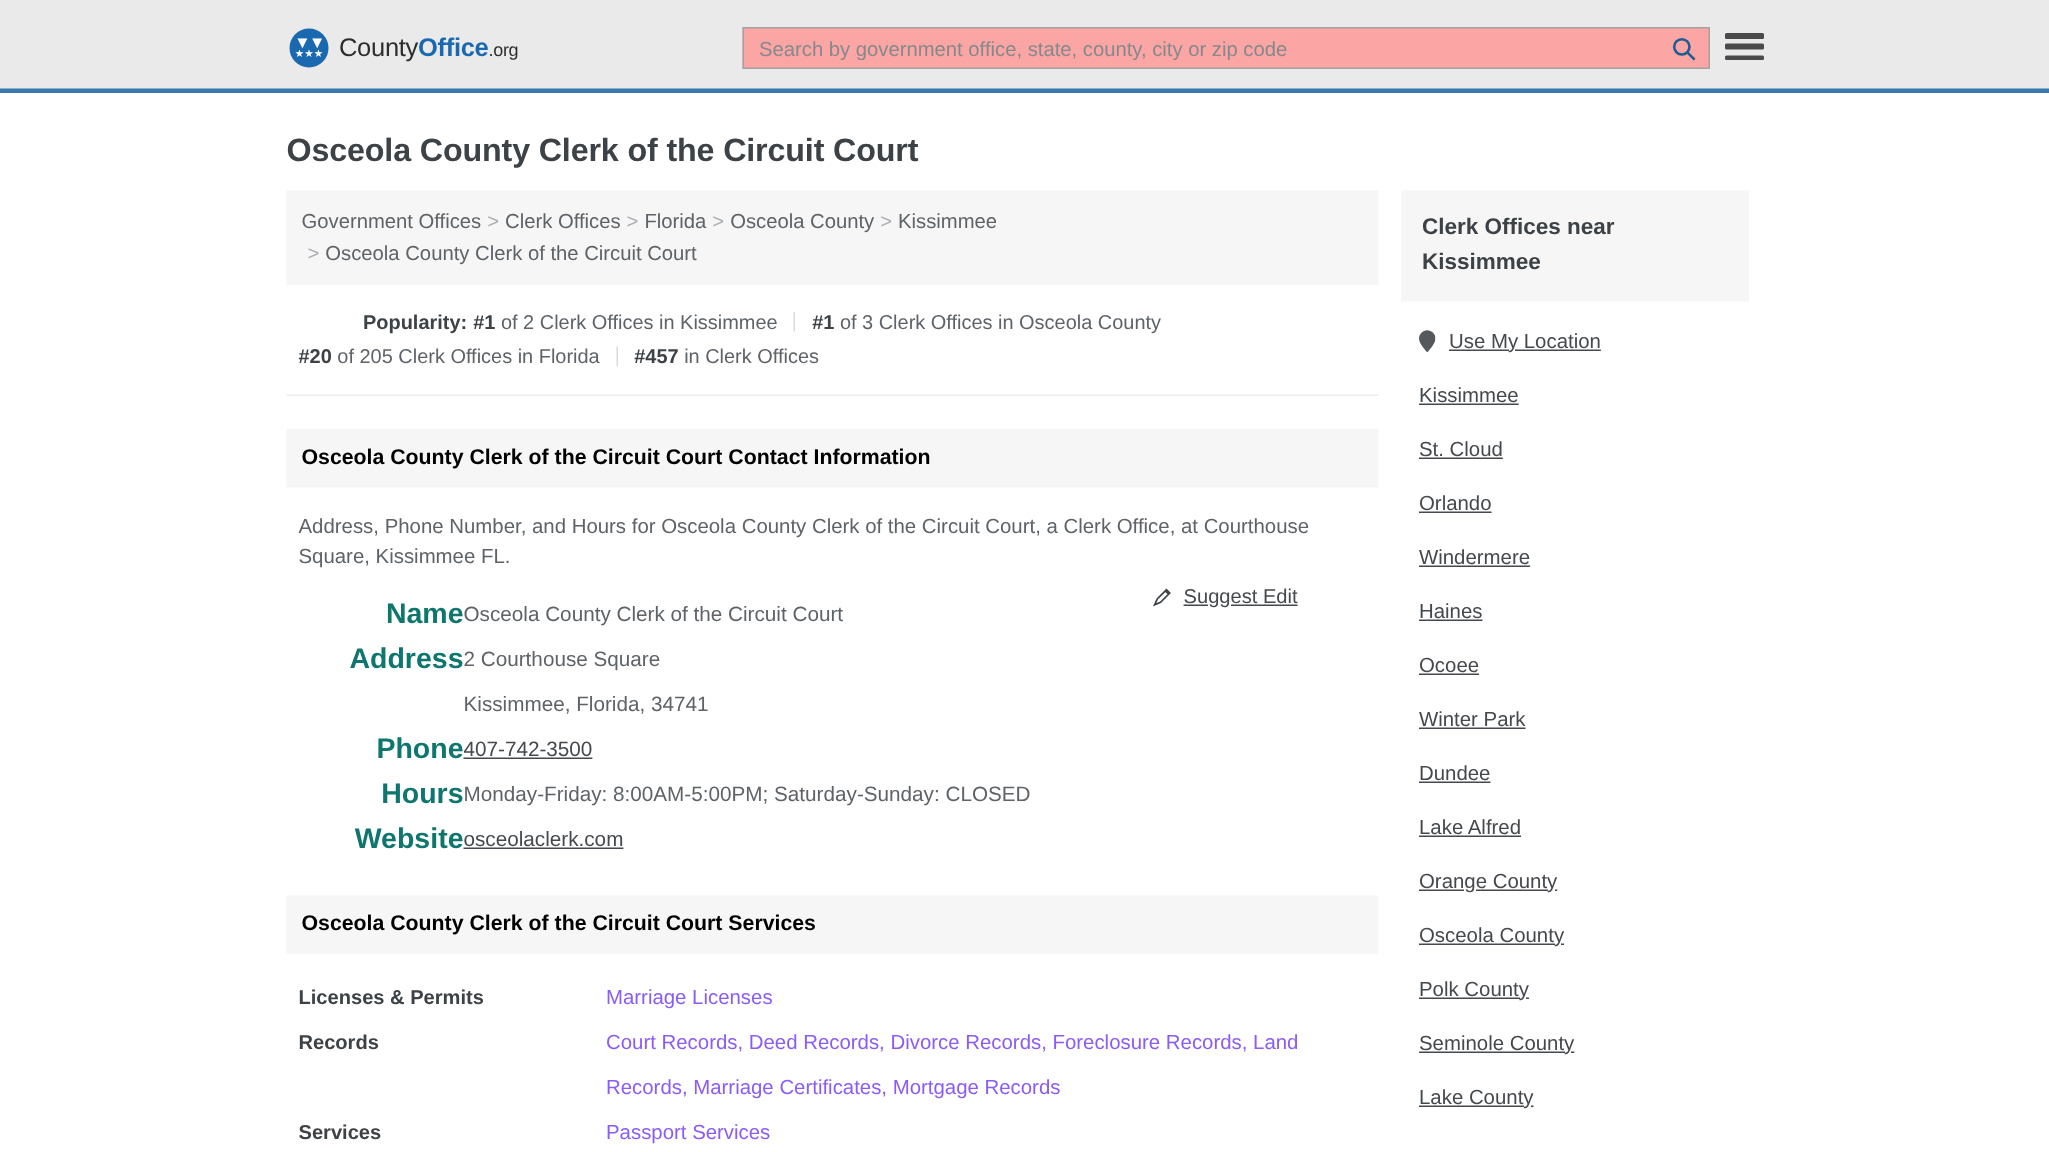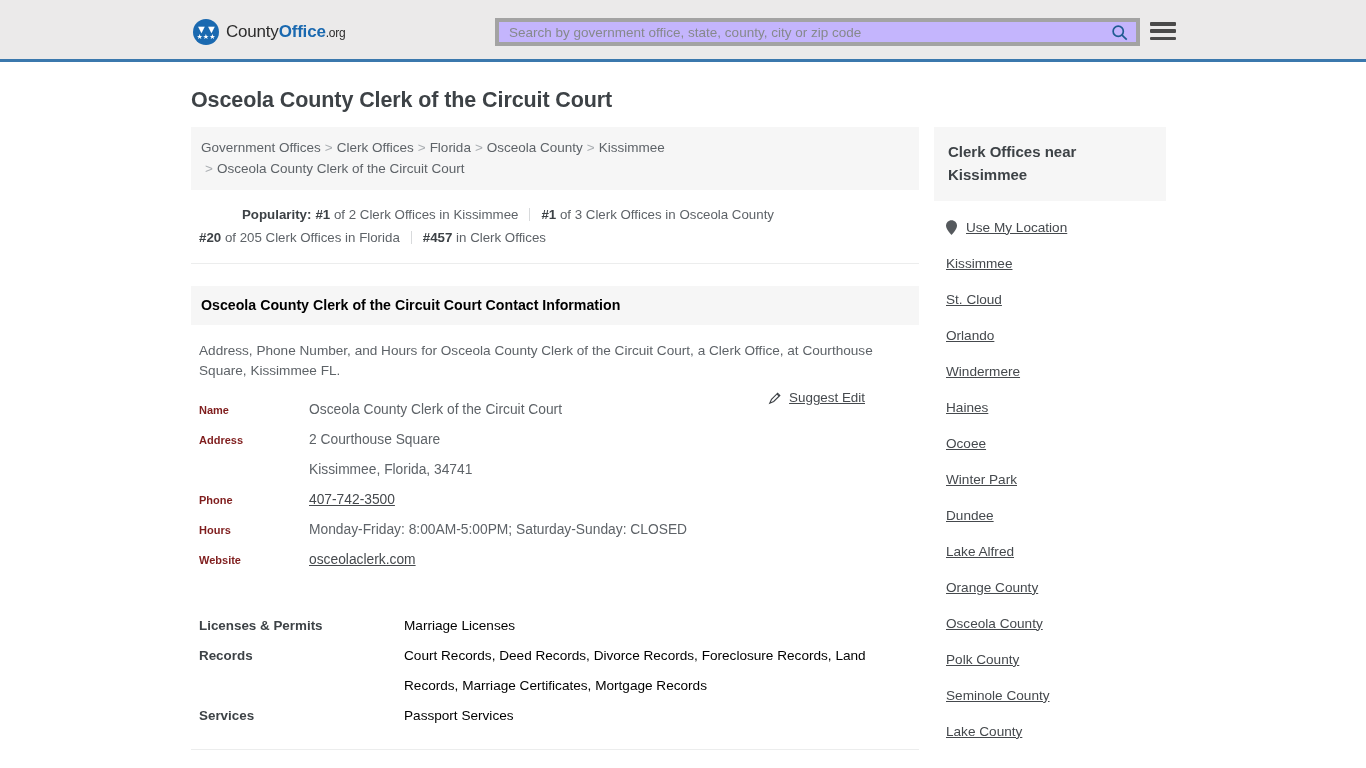--- a/index.html
+++ b/index.html
@@ -35,21 +35,21 @@
   }
   .logo-badge .stars{color:#ffffff;font-size:7px;line-height:7px;letter-spacing:0px;}
   .logo-text{font-size:17px;letter-spacing:-.2px;white-space:nowrap;}
   .logo-text .c1{color:#2d2d2d;font-weight:400;}
   .logo-text .c2{color:#1a69b0;font-weight:700;}
   .logo-text .c3{color:#2d2d2d;font-size:12px;}
 
   .search-box{
     position:absolute;left:495px;top:18px;
     width:645px;height:28px;
-    background:#c4b5fd;border:4px solid #a3a3a3;
+    background:#fca5a5;border:1px solid #a3a3a3;
     display:flex;align-items:center;
   }
   .search-input{
     border:none;outline:none;background:transparent;
     flex:1;height:100%;
     padding:0 10px;
     font-family:"Liberation Sans", sans-serif;
     font-size:13.5px;color:#555a5e;
   }
   .search-input::placeholder{color:#86898c;}
@@ -120,35 +120,35 @@
   }
   .section-desc{
     padding:16px 8px 4px 8px;
     font-size:13.6px;line-height:20px;color:#5e6368;
     max-width:710px;
   }
 
   
   .detail-table{padding:10px 0 0 8px;position:relative;}
   .drow{display:flex;align-items:flex-start;line-height:30px;}
-  .dkey{width:110px;flex:none;font-size:11px;font-weight:700;color:#7f1d1d;}
+  .dkey{width:110px;flex:none;font-size:19px;font-weight:700;color:#0f766e;text-align:right;}
   .dval{font-size:13.8px;color:#5e6368;}
   .dval a{color:#45494d;text-decoration:underline;}
   .suggest-edit{
     position:absolute;right:54px;top:5px;
     display:flex;align-items:center;gap:7px;
     font-size:13.4px;color:#45494d;cursor:pointer;
   }
   .suggest-edit .txt{text-decoration:underline;}
 
   
   .svc-table{padding:14px 0 18px 8px;border-bottom:1px solid #eceded;}
   .srow{display:flex;align-items:flex-start;line-height:30px;}
   .skey{width:205px;flex:none;font-size:13.4px;font-weight:700;color:#3d4246;}
-  .sval{font-size:13.6px;color:#000000;line-height:30px;max-width:490px;}
+  .sval{font-size:13.6px;color:#8b5cf6;line-height:30px;max-width:490px;}
 
   
   .side-head{
     background:#f6f6f6;
     padding:13px 14px 15px 14px;
     font-size:15px;font-weight:700;color:#3d4246;
     line-height:23px;
   }
   .side-list{padding:8px 0 0 12px;}
   .side-item{
@@ -243,20 +243,21 @@
               <div class="dval">Monday-Friday: 8:00AM-5:00PM; Saturday-Sunday: CLOSED</div>
             </div>
             <div class="drow">
               <div class="dkey">Website</div>
               <div class="dval"><a>osceolaclerk.com</a></div>
             </div>
           </div>
         </div>
 
         <div class="section">
+          <div class="section-head">Osceola County Clerk of the Circuit Court Services</div>
           <div class="svc-table">
             <div class="srow">
               <div class="skey">Licenses &amp; Permits</div>
               <div class="sval">Marriage Licenses</div>
             </div>
             <div class="srow">
               <div class="skey">Records</div>
               <div class="sval">Court Records, Deed Records, Divorce Records, Foreclosure Records, Land Records, Marriage Certificates, Mortgage Records</div>
             </div>
             <div class="srow">

